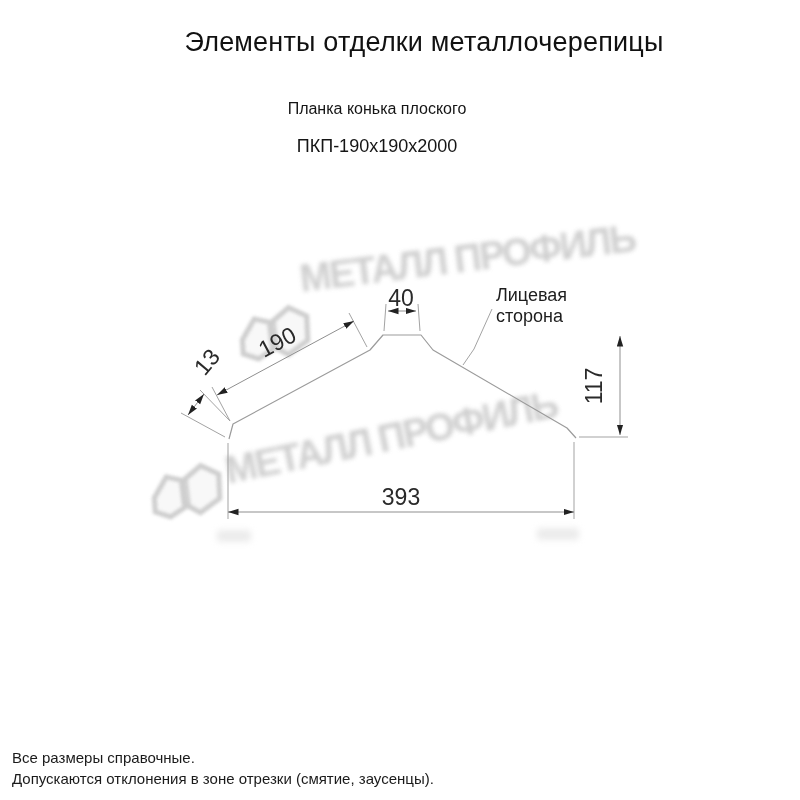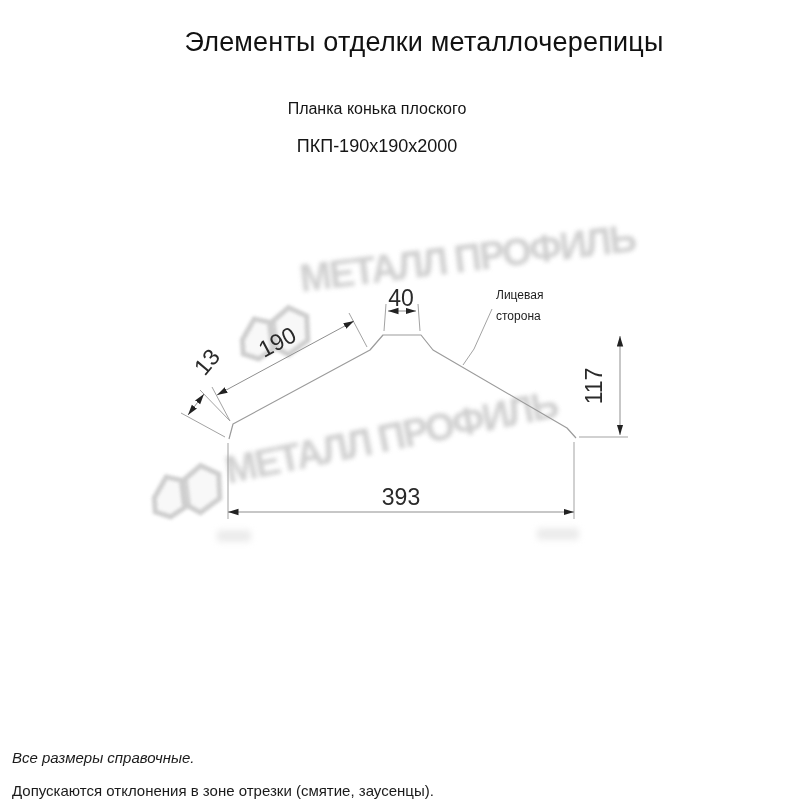--- a/index.html
+++ b/index.html
@@ -21,26 +21,26 @@
   .wm-logo{position:absolute;filter:blur(1.5px);transform:rotate(-12deg);opacity:.9;}
   .wm-logo-upper{left:236px;top:303px;}
   .wm-logo-lower{left:148px;top:461px;}
   .smudge{position:absolute;background:#dcdcdc;filter:blur(3px);border-radius:3px;opacity:.55;}
   .smudge-1{left:217px;top:530px;width:34px;height:12px;}
   .smudge-2{left:537px;top:528px;width:42px;height:12px;}
 
   
   .drawing{position:absolute;left:0;top:0;}
   .dim-text{font-family:"Liberation Sans","DejaVu Sans",sans-serif;font-size:23px;fill:#2a2a2a;}
-  .face-label{position:absolute;left:496px;top:285px;font-size:12px;line-height:21px;color:#1d1d1d;}
+  .face-label{position:absolute;left:496px;top:285px;font-size:18px;line-height:21px;color:#1d1d1d;}
 
   
   .footnote{position:absolute;left:12px;font-size:15px;color:#1a1a1a;}
-  .footnote-1{top:749px;font-style:italic;}
-  .footnote-2{top:770px;margin-top:12px;}
+  .footnote-1{top:749px;}
+  .footnote-2{top:770px;}
 </style>
 </head>
 <body>
 
 <div class="page">
 
   <div class="wm-logo wm-logo-upper">
     <svg width="78" height="60" viewBox="0 0 78 60">
       <polygon points="6,30 22,12 40,20 38,44 18,52 4,44" fill="rgba(222,222,222,0.25)" stroke="#c9c9c9" stroke-width="5"></polygon>
       <polygon points="36,20 58,8 74,20 70,44 48,54 34,42" fill="rgba(222,222,222,0.25)" stroke="#c9c9c9" stroke-width="5"></polygon>

